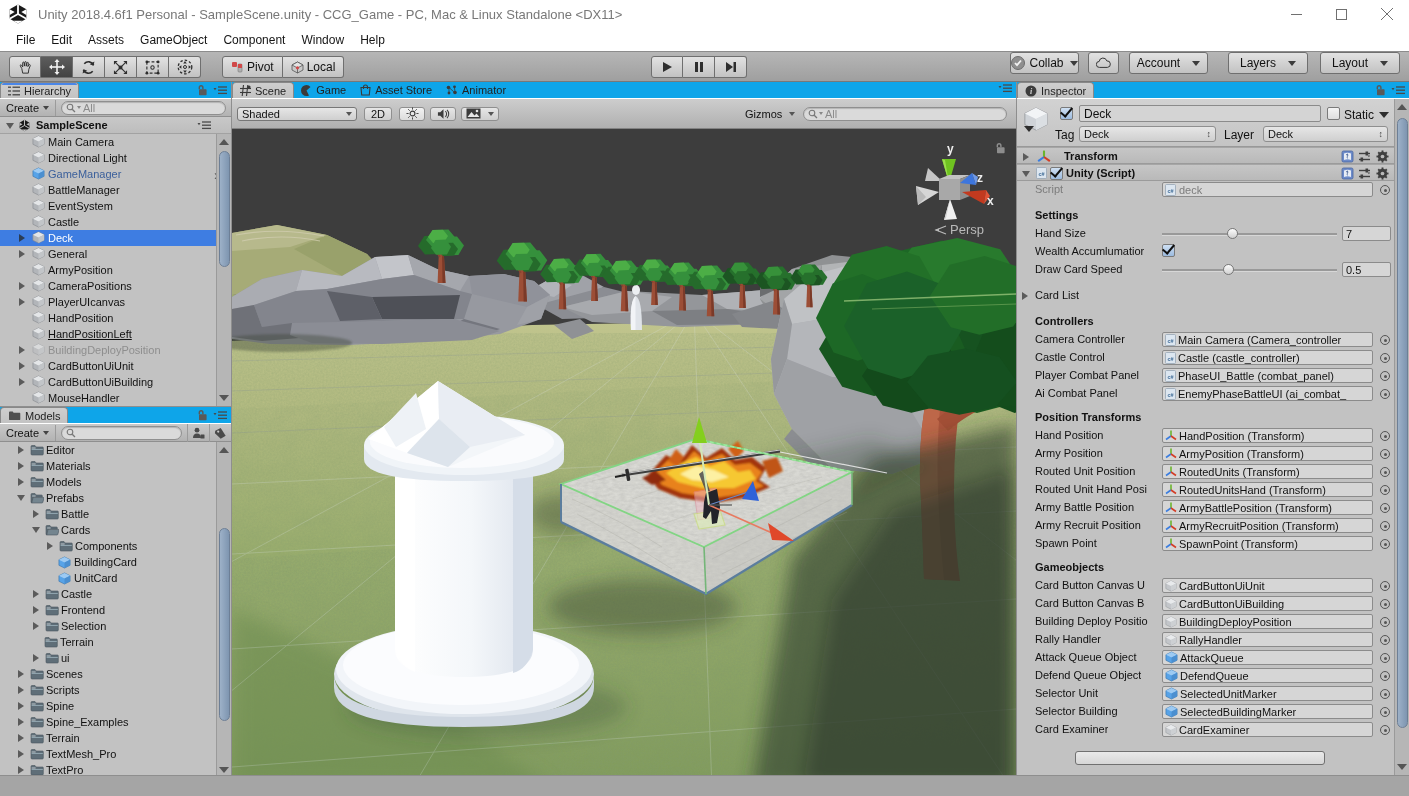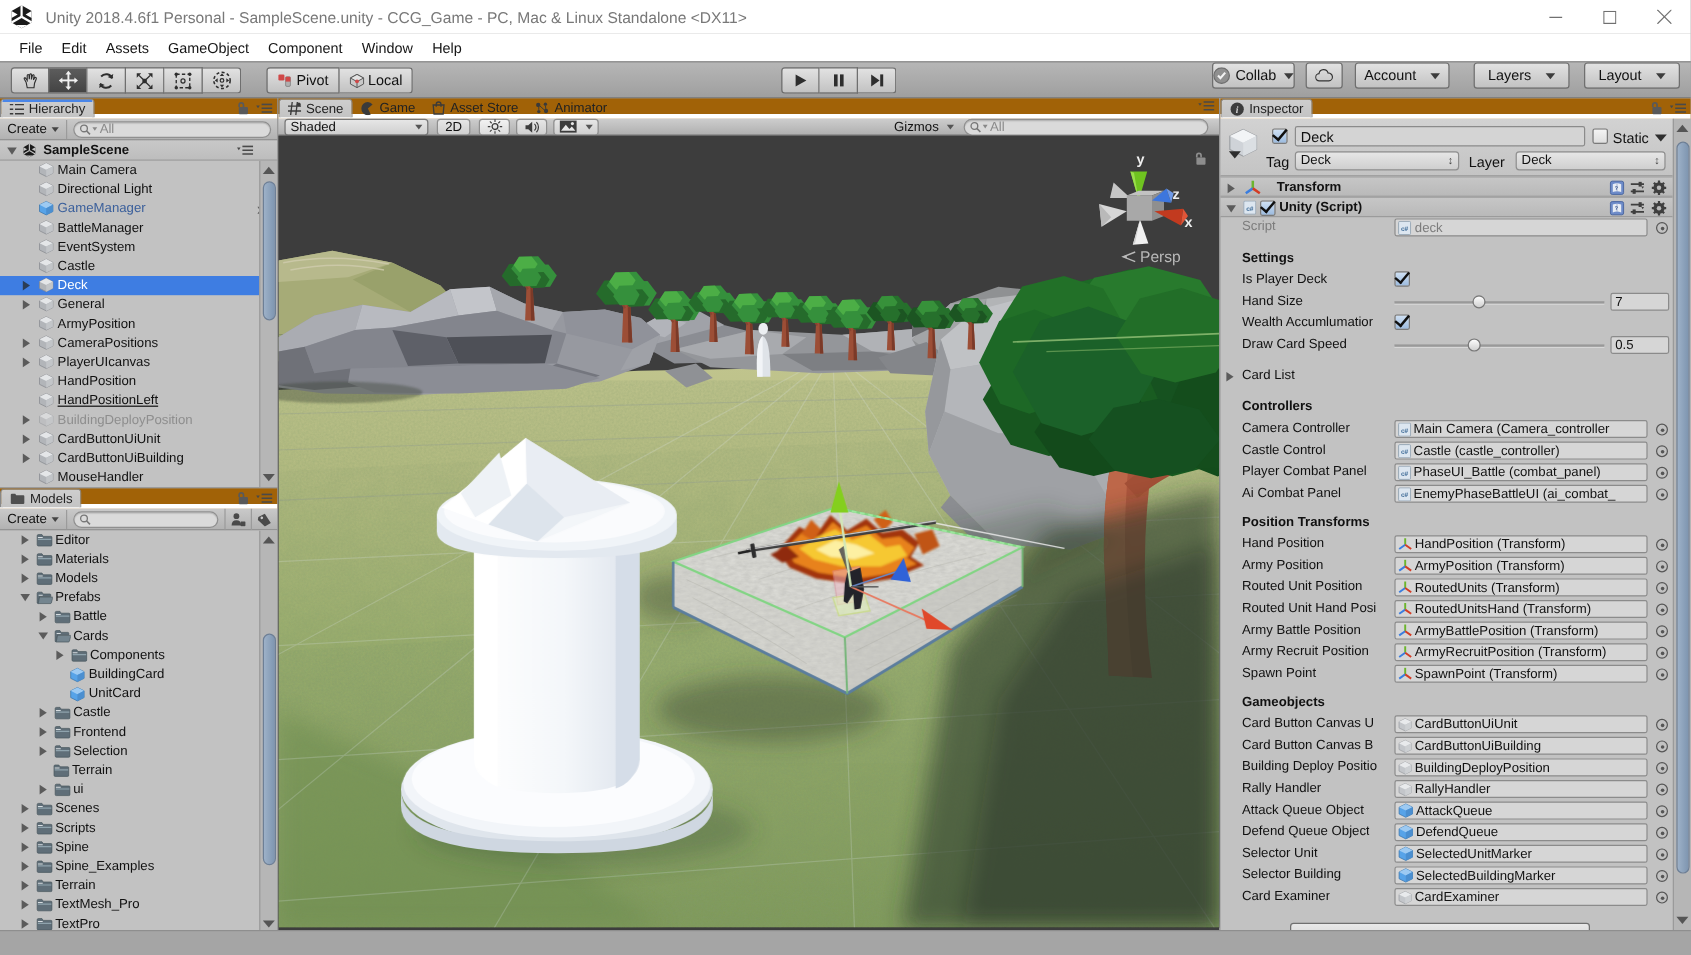--- a/index.html
+++ b/index.html
@@ -32,21 +32,21 @@
 .rbtn { height:22px; background:linear-gradient(#e2e2e2,#c2c2c2); border:1px solid #6f6f6f; border-radius:3px; display:flex; align-items:center; justify-content:center; font-size:12px; color:#111; margin-left:10px; padding:0 7px; position:absolute; top:0; }
 .dd-arrow { width:0; height:0; border-left:4px solid transparent; border-right:4px solid transparent; border-top:5px solid #3c3c3c; margin-left:12px; }
 
 
 .main { position:absolute; top:82px; left:0; width:1409px; height:693px; display:flex; }
 .col-left { width:232px; display:flex; flex-direction:column; }
 .col-center { width:784px; }
 .col-right { width:393px; }
 
 
-.tabbar { height:17px; background:#a16207; border-bottom:4px solid #ffffff; display:flex; align-items:flex-start; position:relative; }
+.tabbar { height:17px; background:#0ea5e9; border-bottom:1px solid #ffffff; display:flex; align-items:flex-start; position:relative; }
 .tab { height:16px; display:flex; align-items:center; padding:0 7px; font-size:11px; color:#222; gap:4px; }
 .tab.active { background:linear-gradient(#cecece,#c3c3c3); border:1px solid #888; border-bottom:none; border-radius:4px 4px 0 0; position:relative; }
 .tab.active.focused::before { content:""; position:absolute; top:0; left:1px; right:1px; height:2px; background:#4a86e8; border-radius:3px 3px 0 0; }
 .tabbar-right { position:absolute; right:4px; top:2px; display:flex; align-items:center; gap:5px; }
 .paneltools { height:18px; background:linear-gradient(#c9c9c9,#b2b2b2); border-bottom:1px solid #8f8f8f; display:flex; align-items:center; position:relative; }
 .create-btn { padding:0 6px; height:16px; display:flex; align-items:center; font-size:11px; color:#111; border-right:1px solid #9b9b9b; }
 .create-btn .ca { width:0;height:0;border-left:3px solid transparent;border-right:3px solid transparent;border-top:4px solid #444; margin-left:4px; }
 .searchbox { flex:1; height:14px; margin:0 5px; background:#dadada; border:1px solid #8f8f8f; border-radius:8px; display:flex; align-items:center; padding:0 4px; color:#8a8a8a; font-size:11px; box-shadow:inset 0 1px 1px rgba(0,0,0,.18); }
 
 
@@ -80,21 +80,21 @@
 .checkbox { width:13px; height:13px; border:1px solid #7a7a7a; background:linear-gradient(#f4f4f4,#dedede); border-radius:2px; position:relative; }
 .checkbox.checked { background:linear-gradient(#cfe0f3,#9cbbdf); }
 .checkbox.checked::after { content:""; position:absolute; left:2px; top:-3px; width:5px; height:10px; border-right:2.2px solid #101010; border-bottom:2.2px solid #101010; transform:rotate(40deg); }
 .comp-header { height:17px; background:linear-gradient(#c6c6c6,#b9b9b9); border-top:1px solid #a6a6a6; border-bottom:1px solid #9b9b9b; position:relative; font-weight:bold; }
 .slider-track { position:absolute; height:2px; background:#999; top:8px; box-shadow:0 1px 0 rgba(255,255,255,.35); }
 .slider-thumb { position:absolute; width:11px; height:11px; border-radius:50%; background:linear-gradient(#fdfdfd,#d0d0d0); border:1px solid #777; top:3px; }
 .valuebox { position:absolute; width:49px; height:15px; top:1px; right:3px; background:#d6d6d6; border:1px solid #8b8b8b; border-radius:2px; font-size:11px; padding:1px 3px; }
 
 
 .scene-panel { height:100%; display:flex; flex-direction:column; }
-.scene-toolbar { height:14px; background:linear-gradient(#cdcdcd,#b0b0b0); border-bottom:1px solid #828282; display:flex; align-items:center; position:relative; }
+.scene-toolbar { height:30px; background:linear-gradient(#cdcdcd,#b0b0b0); border-bottom:1px solid #828282; display:flex; align-items:center; position:relative; }
 .viewport { flex:1; position:relative; background:#3d3d3d; overflow:hidden; }
 .statusbar { position:absolute; left:0; top:775px; width:1409px; height:21px; background:#a5a5a5; border-top:1px solid #8e8e8e; }
 
 .small-dd { height:14px; background:linear-gradient(#e6e6e6,#cfcfcf); border:1px solid #8f8f8f; border-radius:3px; display:flex; align-items:center; font-size:11px; padding:0 4px; color:#111; }
 </style>
 </head>
 <body>
 
 <div class="titlebar">
   <svg class="ulogo" viewBox="0 0 24 24">
@@ -1342,24 +1342,20 @@
                 </span>
                 <span>deck</span>
   </div>
               <span class="ipicker"></span>
             </div>
             <div class="irow" style="height: 8px;"></div>
             <div class="irow">
               <span class="ilabel iheading">Settings</span>
             </div>
             <div class="irow">
-              <span class="ilabel">Is Player Deck</span>
-      <div class="checkbox checked" style="position:absolute;left:145px;top:1px"></div>
-            </div>
-            <div class="irow">
               <span class="ilabel">Hand Size</span>
       <div class="slider-track" style="left:145px;width:175px"></div>
       <div class="slider-thumb" style="left:210px"></div>
       <div class="valuebox">7</div>
             </div>
             <div class="irow">
               <span class="ilabel">Wealth Accumlumatior</span>
       <div class="checkbox checked" style="position:absolute;left:145px;top:1px"></div>
             </div>
             <div class="irow">

